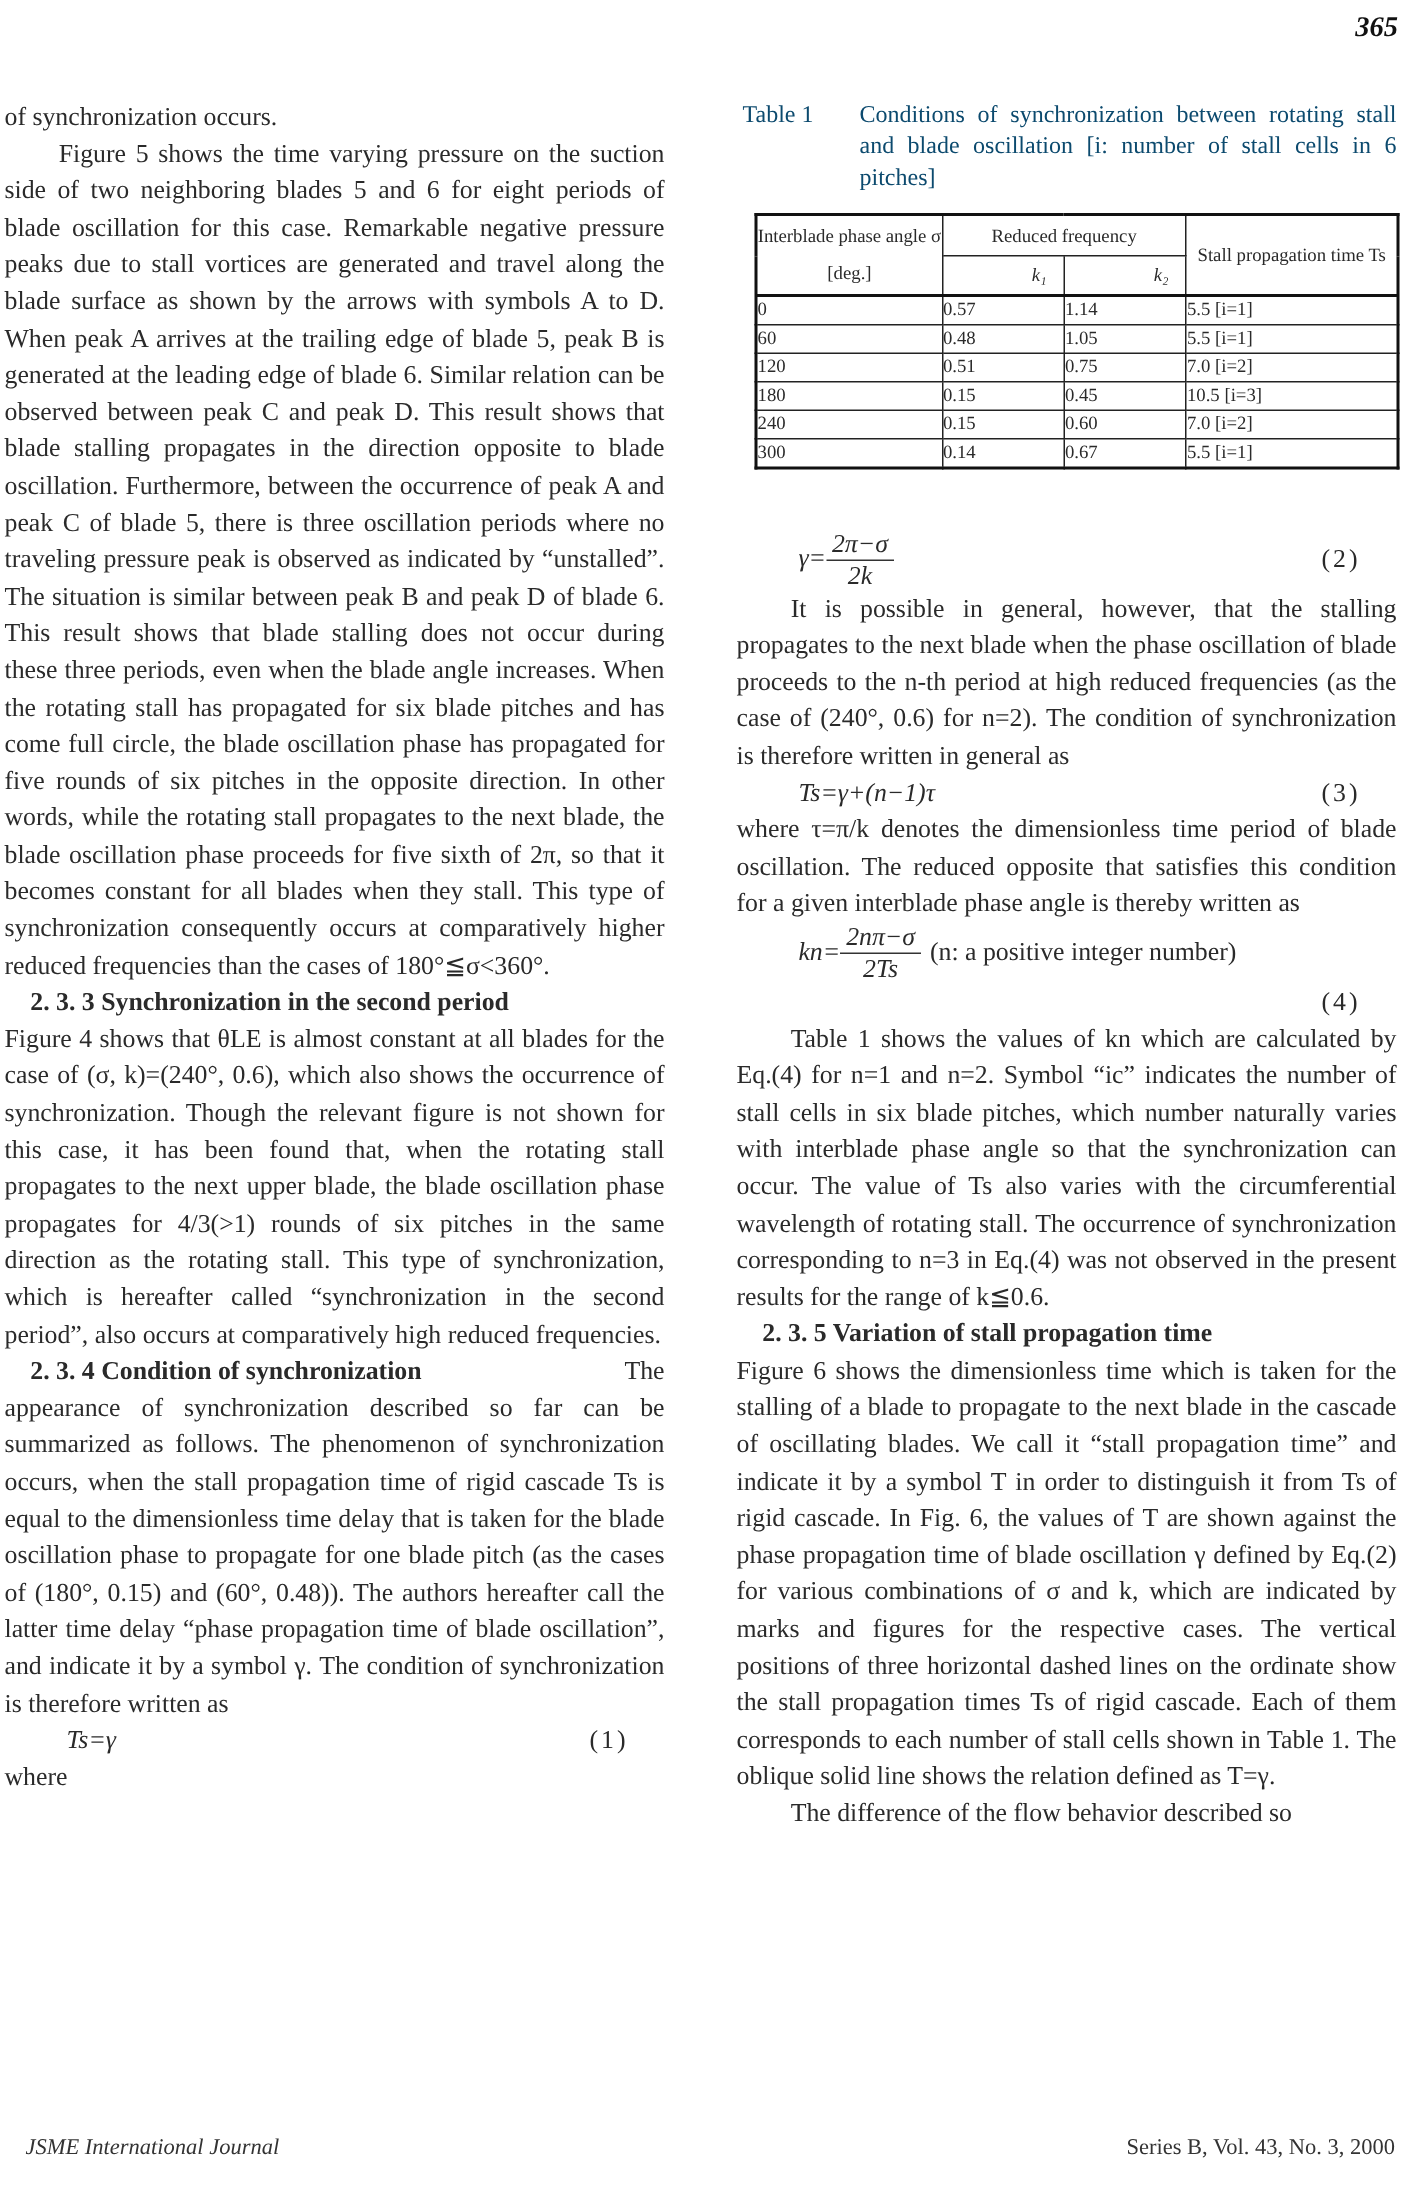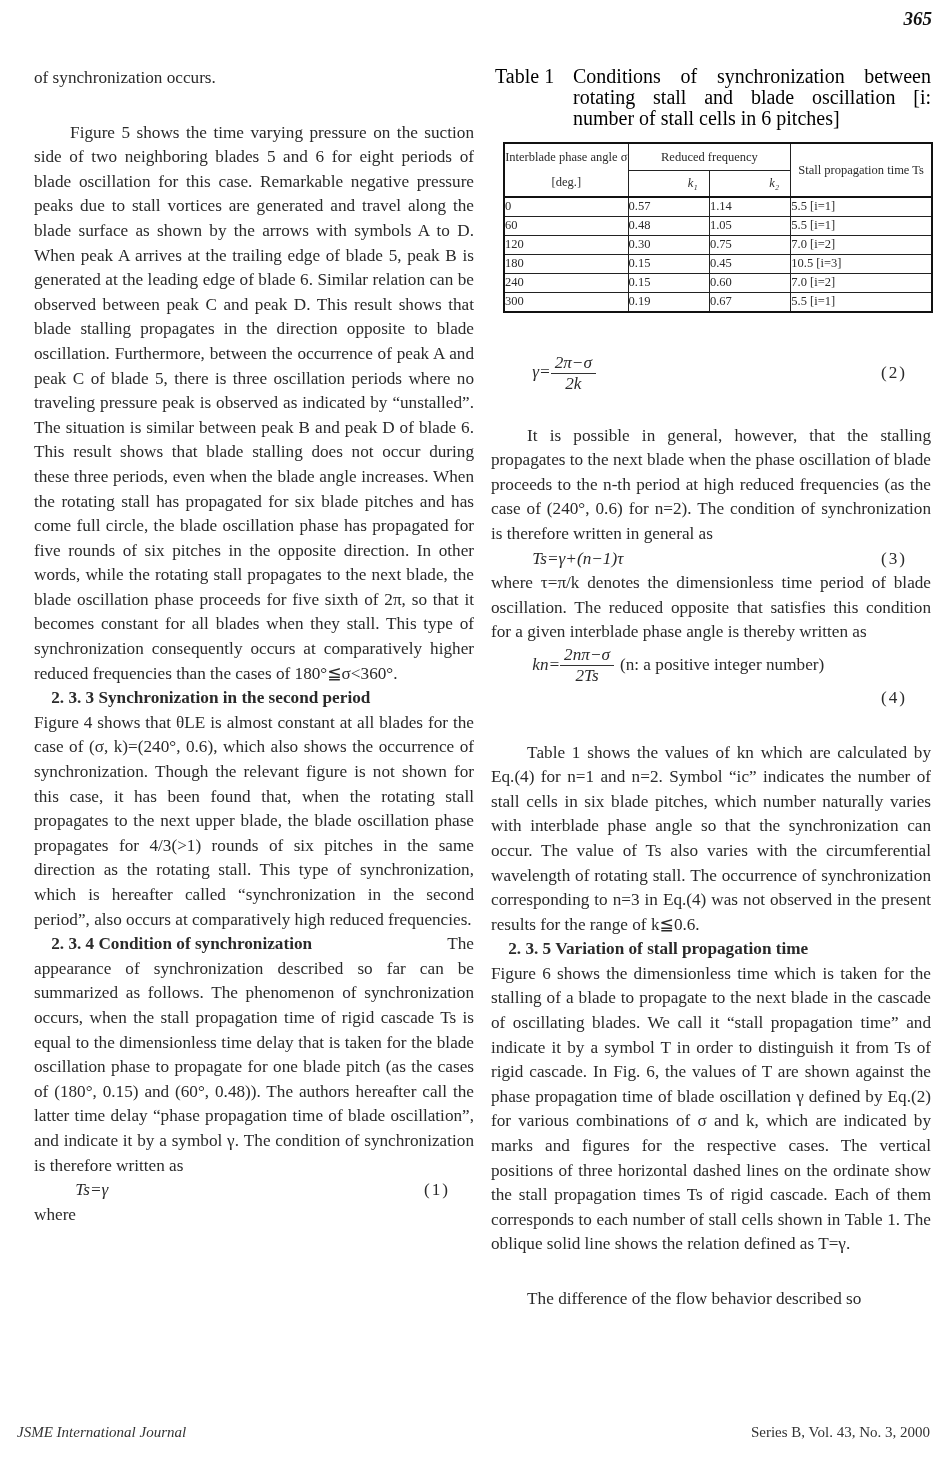--- a/index.html
+++ b/index.html
@@ -6,35 +6,35 @@
   body {
     width: 950px; height: 1459px; position: relative; overflow: hidden;
     font-family: "Liberation Serif", "DejaVu Serif", serif;
     color: #2a2a2a;
   }
   .page-number {
     position: absolute; top: 8px; right: 18px;
     font-size: 19px; font-style: italic; font-weight: bold; color: #111; text-align: center;
   }
   .col { position: absolute; top: 66px; font-size: 17.2px; line-height: 24.6px; }
-  .col-left { left: 34px; width: 440px; }
+  .col-left { left: 3px; width: 440px; }
   .col-right { left: 491px; width: 440px; }
   .col p { margin: 0; text-align: justify; }
-  .col p.indent { text-indent: 2.1em; margin-top: 30px; }
+  .col p.indent { text-indent: 2.1em; }
   .col p.noindent { text-indent: 0; }
   .heading { font-weight: bold; margin-left: 1em; }
   .eq-row { display: flex; justify-content: space-between; align-items: center; padding-left: 2.4em; padding-right: 24px; }
   .eq-num { letter-spacing: 2px; }
   .frac { display: inline-flex; flex-direction: column; align-items: center; vertical-align: middle; font-style: italic; line-height: 20px; }
   .frac .num { border-bottom: 1px solid #333; padding: 0 4px; }
   .it { font-style: italic; }
 
   
   .table-caption {
-    display: flex; font-size: 20px; line-height: 21px; color: #000000; margin-bottom: 13px;
+    display: flex; font-size: 16px; line-height: 21px; color: #0c4a6e; margin-bottom: 13px;
   }
   .table-caption .label { width: 78px; flex: none; padding-left: 4px; }
   .table-caption .text { flex: 1; text-align: justify; }
   table.data-table {
     border-collapse: collapse; width: 430px; margin-left: 12px; font-size: 12.5px;
     border: 2px solid #111;
   }
   table.data-table th, table.data-table td {
     border: 1px solid #222; padding: 0; height: 18px; font-weight: normal;
   }
@@ -99,39 +99,39 @@
             <td>5.5   [i=1]</td>
           </tr>
           <tr>
             <td>60</td>
             <td>0.48</td>
             <td>1.05</td>
             <td>5.5   [i=1]</td>
           </tr>
           <tr>
             <td>120</td>
-            <td>0.30</td>
+            <td>0.51</td>
             <td>0.75</td>
             <td>7.0   [i=2]</td>
           </tr>
           <tr>
             <td>180</td>
             <td>0.15</td>
             <td>0.45</td>
             <td>10.5   [i=3]</td>
           </tr>
           <tr>
             <td>240</td>
             <td>0.15</td>
             <td>0.60</td>
             <td>7.0   [i=2]</td>
           </tr>
           <tr>
             <td>300</td>
-            <td>0.19</td>
+            <td>0.14</td>
             <td>0.67</td>
             <td>5.5   [i=1]</td>
           </tr>
         </tbody>
     </table>
   </div>
 
   <div class="eq-row">
     <span>
       <span class="it">γ=</span><span class="frac">

